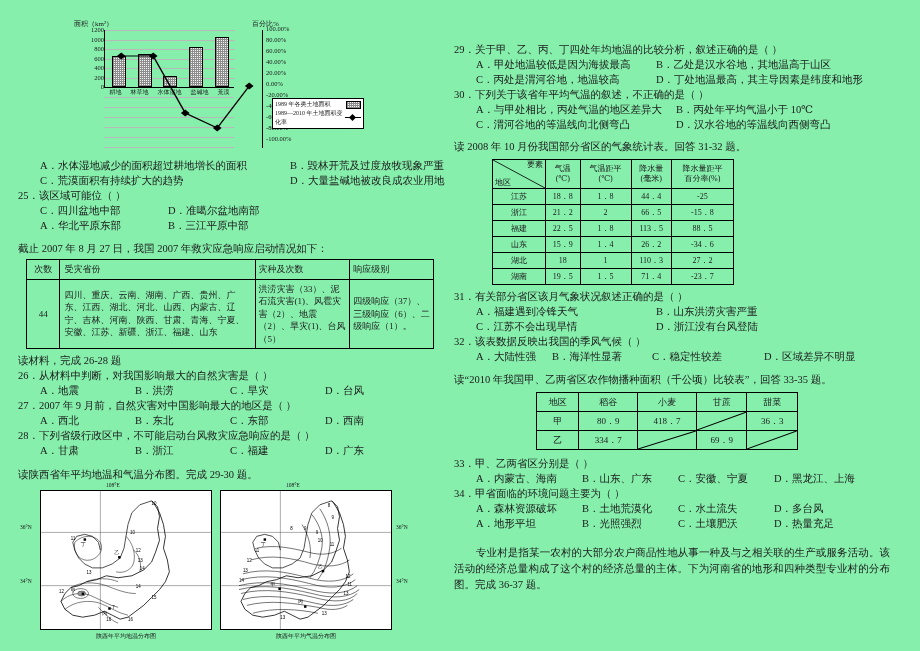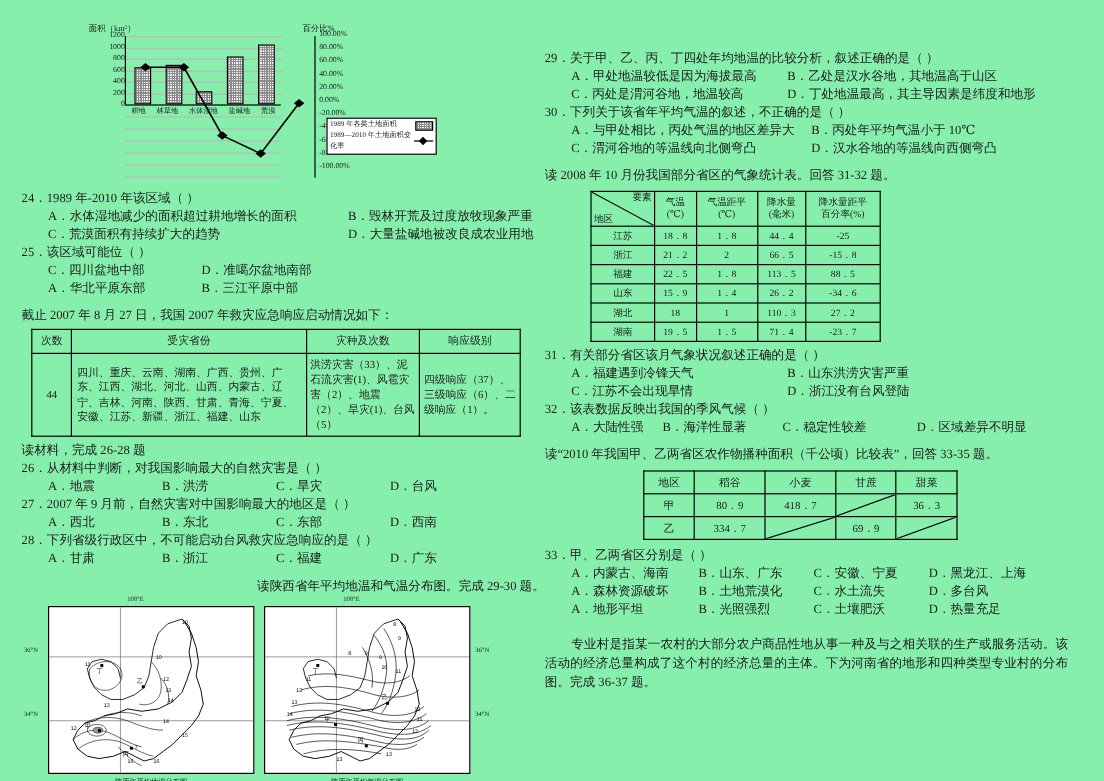--- a/index.html
+++ b/index.html
@@ -55,21 +55,21 @@
   .legend-ln{width:16px;height:6px;flex:none;position:relative;}
   .legend-ln:before{content:"";position:absolute;left:0;top:2px;width:16px;border-top:1px solid #000;}
   .legend-ln:after{content:"";position:absolute;left:5px;top:0px;width:5px;height:5px;background:#000;
       transform:rotate(45deg);}
 
   
   table{border-collapse:collapse;font-size:9px;}
   table.bordered td,table.bordered th{border:1px solid #000;padding:1px 2px;vertical-align:middle;}
   .disaster-tbl{width:408px;margin-left:8px;}
   .disaster-tbl td{font-size:9px;line-height:12.5px;}
-  .dt-head{text-align:center;font-weight:normal;}
+  .dt-head{font-weight:normal;}
   .dt-times{width:30px;text-align:center;}
   .dt-prov{width:200px;padding:3px 4px !important;line-height:13px;}
   .dt-kind{width:92px;padding:3px 3px !important;line-height:13px;}
   .dt-level{width:80px;padding:3px 3px !important;line-height:13px;}
 
   .weather-tbl{margin-left:38px;width:242px;text-align:center;padding-left:40px;}
   .weather-tbl td{font-size:8px;line-height:10px;height:13px;}
   .wt-corner{position:relative;height:26px !important;width:52px;padding:0 !important;}
   .wt-corner .slash{position:absolute;left:0;top:0;width:100%;height:100%;}
   .wt-corner .e1{position:absolute;right:2px;top:0px;font-size:8px;}
@@ -177,23 +177,20 @@
             <span class="legend-sw"></span>
           </div>
           <div class="legend-row">
             <span>1989—2010 年土地面积变化率</span>
             <span class="legend-ln"></span>
           </div>
         </div>
       </div>
     </div>
 
-    <p class="q">
-      <span class="q-num">24．</span><span>1989 年-2010 年该区域（      ）</span>
-    </p>
     <p class="opts">
       <span class="opt" style="width:250px">A．水体湿地减少的面积超过耕地增长的面积</span><span class="opt">B．毁林开荒及过度放牧现象严重</span>
     </p>
     <p class="opts">
       <span class="opt" style="width:250px">C．荒漠面积有持续扩大的趋势</span><span class="opt">D．大量盐碱地被改良成农业用地</span>
     </p>
 
     <p class="q">
       <span class="q-num">25．</span><span>该区域可能位（      ）</span>
     </p>
@@ -238,21 +235,21 @@
       <span class="opt" style="width:95px">A．西北</span><span class="opt" style="width:95px">B．东北</span><span class="opt" style="width:95px">C．东部</span><span class="opt">D．西南</span>
     </p>
 
     <p class="q">
       <span class="q-num">28．</span><span>下列省级行政区中，不可能启动台风救灾应急响应的是（      ）</span>
     </p>
     <p class="opts">
       <span class="opt" style="width:95px">A．甘肃</span><span class="opt" style="width:95px">B．浙江</span><span class="opt" style="width:95px">C．福建</span><span class="opt">D．广东</span>
     </p>
 
-    <p class="lead" style="margin-top:9px;text-align:right;">读陕西省年平均地温和气温分布图。完成 29-30 题。</p>
+    <p class="lead" style="margin-top:9px;">读陕西省年平均地温和气温分布图。完成 29-30 题。</p>
 
     <div class="maps">
 
       <div class="coord" style="left:66px;top:0px;">108°E</div>
       <div class="coord" style="left:246px;top:0px;">108°E</div>
       <div class="coord" style="left:-20px;top:42px;">36°N</div>
       <div class="coord" style="left:-20px;top:96px;">34°N</div>
       <div class="coord" style="left:356px;top:42px;">36°N</div>
       <div class="coord" style="left:356px;top:96px;">34°N</div>
 
@@ -526,20 +523,23 @@
     </tbody>
       </table>
 
     <p class="q" style="margin-top:6px;">
       <span class="q-num">33．</span><span>甲、乙两省区分别是（      ）</span>
     </p>
     <p class="opts">
       <span class="opt" style="width:106px">A．内蒙古、海南</span><span class="opt" style="width:96px">B．山东、广东</span><span class="opt" style="width:96px">C．安徽、宁夏</span><span class="opt">D．黑龙江、上海</span>
     </p>
 
+    <p class="q">
+      <span class="q-num">34．</span><span>甲省面临的环境问题主要为（      ）</span>
+    </p>
     <p class="opts">
       <span class="opt" style="width:106px">A．森林资源破坏</span><span class="opt" style="width:96px">B．土地荒漠化</span><span class="opt" style="width:96px">C．水土流失</span><span class="opt">D．多台风</span>
     </p>
 
     <p class="opts">
       <span class="opt" style="width:106px">A．地形平坦</span><span class="opt" style="width:96px">B．光照强烈</span><span class="opt" style="width:96px">C．土壤肥沃</span><span class="opt">D．热量充足</span>
     </p>
 
     <p class="para lead-indent" style="margin-top:14px;">专业村是指某一农村的大部分农户商品性地从事一种及与之相关联的生产或服务活动。该活动的经济总量构成了这个村的经济总量的主体。下为河南省的地形和四种类型专业村的分布图。完成 36-37 题。</p>
   </div>

